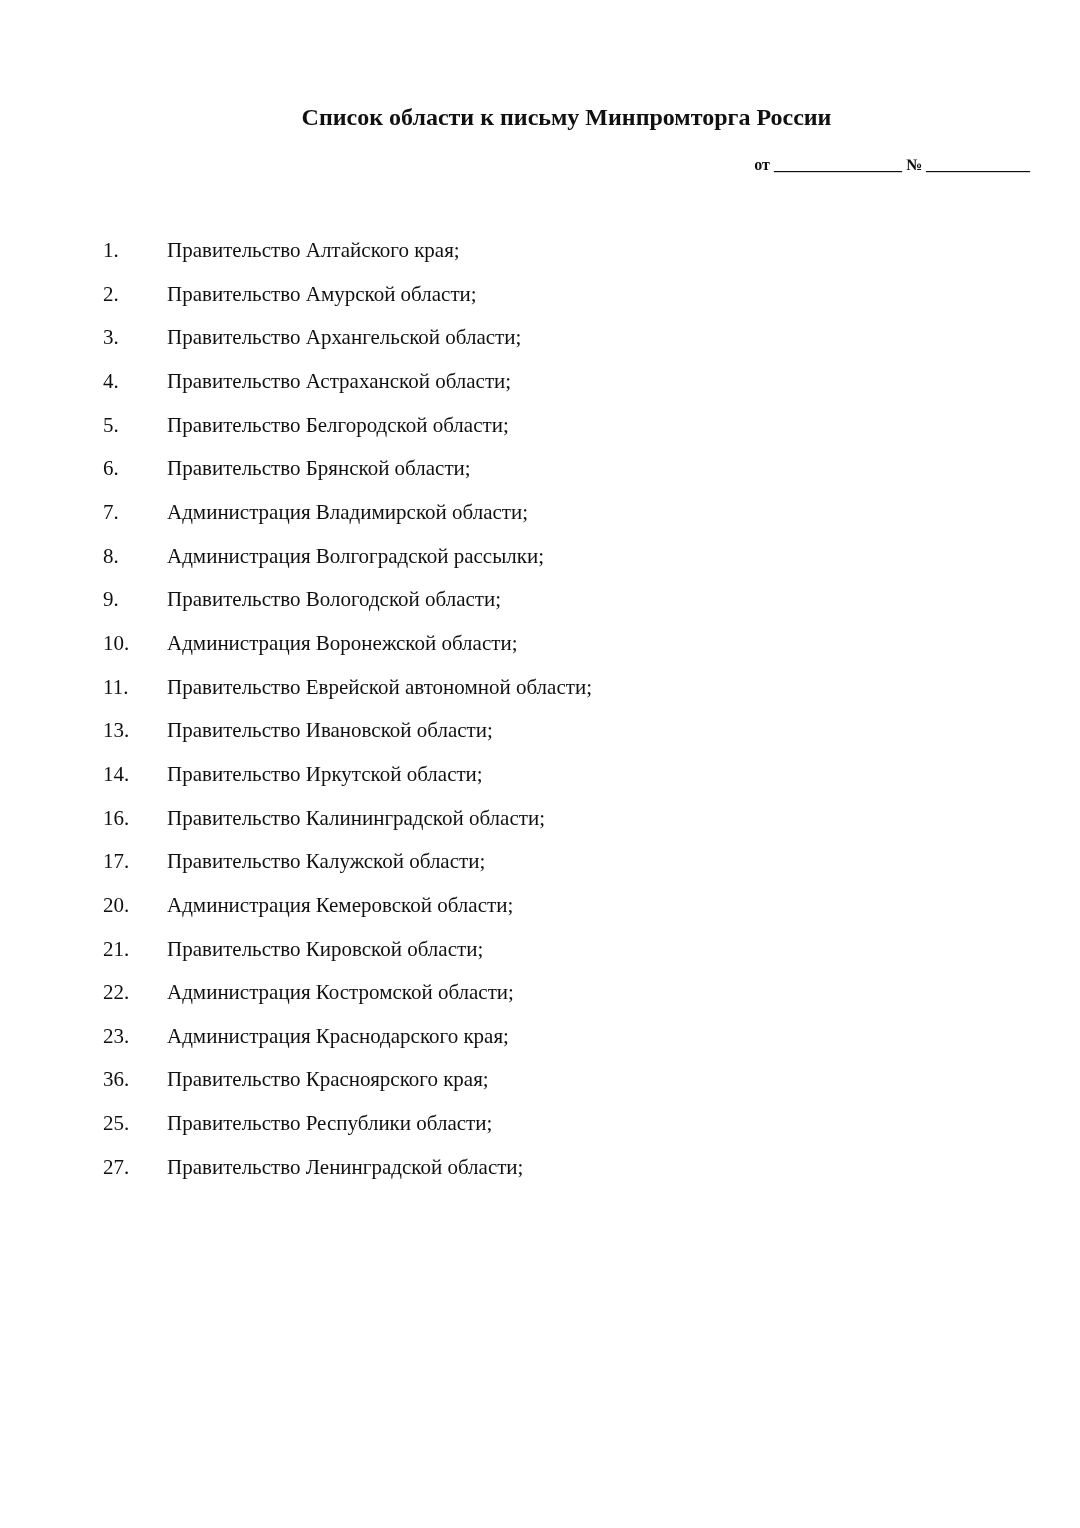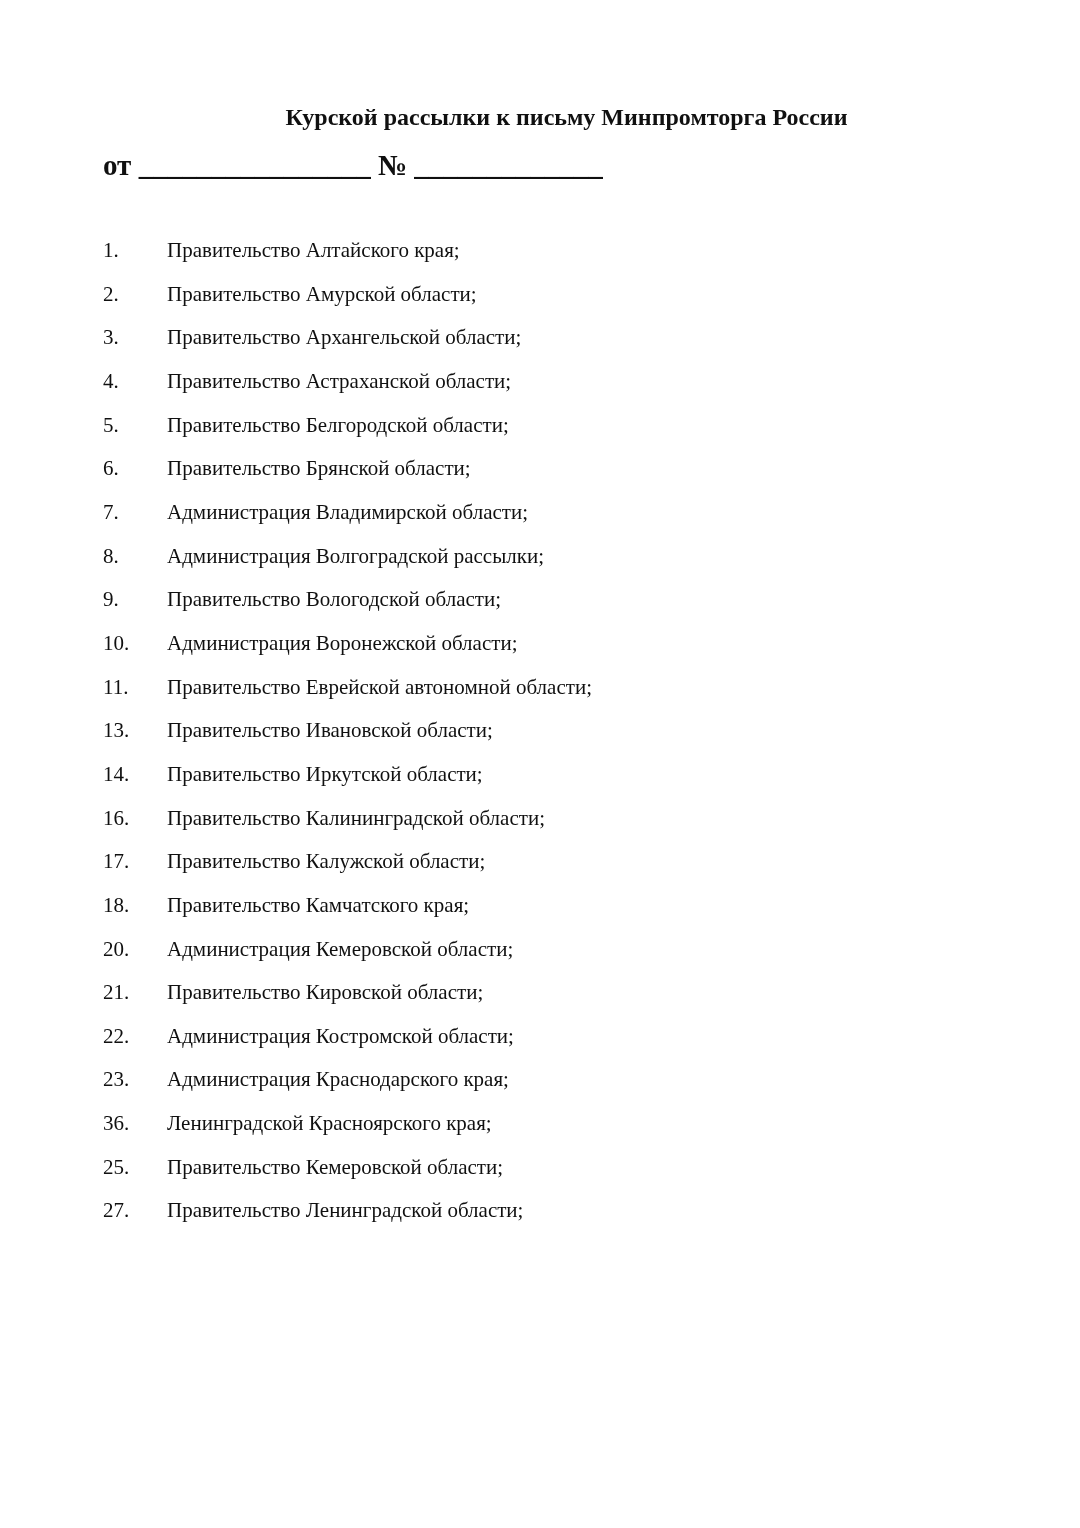--- a/index.html
+++ b/index.html
@@ -23,22 +23,22 @@
   .title {
     margin: 101px 50px 0 103px;
     text-align: center;
     font-size: 24px;
     line-height: 32px;
     font-weight: bold;
     white-space: nowrap;
   }
   .subtitle {
     margin: 16px 50px 0 103px;
-    text-align: left;
-    font-size: 29px;
+    text-align: right;
+    font-size: 16px;
     line-height: 32px;
     font-weight: bold;
     white-space: nowrap;
   }
   .list {
     margin-top: 48px;
     padding-left: 103px;
     padding-right: 40px;
   }
   .row {
@@ -55,21 +55,21 @@
   .txt {
     flex: 1 1 auto;
     font-family: Liberation Serif, serif;
   }
 </style>
 </head>
 <body>
 
 <div class="page">
 
-  <div class="title">Курской рассылки к письму Минпромторга России</div>
+  <div class="title">Список области к письму Минпромторга России</div>
 
   <div class="subtitle">
     <span>от</span>
     <span>________________</span>
     <span>№</span>
     <span>_____________</span>
   </div>
 
   <div class="list">
     <div class="row">
@@ -142,24 +142,20 @@
     <div class="row">
       <span class="num">16.</span>
       <span class="txt">Правительство Калининградской области;</span>
     </div>
 
     <div class="row">
       <span class="num">17.</span>
       <span class="txt">Правительство Калужской области;</span>
     </div>
 
-    <div class="row">
-      <span class="num">18.</span>
-      <span class="txt">Правительство Камчатского края;</span>
-    </div>
 
 
     <div class="row">
       <span class="num">20.</span>
       <span class="txt">Администрация Кемеровской области;</span>
     </div>
 
     <div class="row">
       <span class="num">21.</span>
       <span class="txt">Правительство Кировской области;</span>
@@ -170,26 +166,26 @@
       <span class="txt">Администрация Костромской области;</span>
     </div>
 
     <div class="row">
       <span class="num">23.</span>
       <span class="txt">Администрация Краснодарского края;</span>
     </div>
 
     <div class="row">
       <span class="num">36.</span>
-      <span class="txt">Ленинградской Красноярского края;</span>
+      <span class="txt">Правительство Красноярского края;</span>
     </div>
 
     <div class="row">
       <span class="num">25.</span>
-      <span class="txt">Правительство Кемеровской области;</span>
+      <span class="txt">Правительство Республики области;</span>
     </div>
 
 
     <div class="row">
       <span class="num">27.</span>
       <span class="txt">Правительство Ленинградской области;</span>
     </div>
   </div>
 
 </div>

